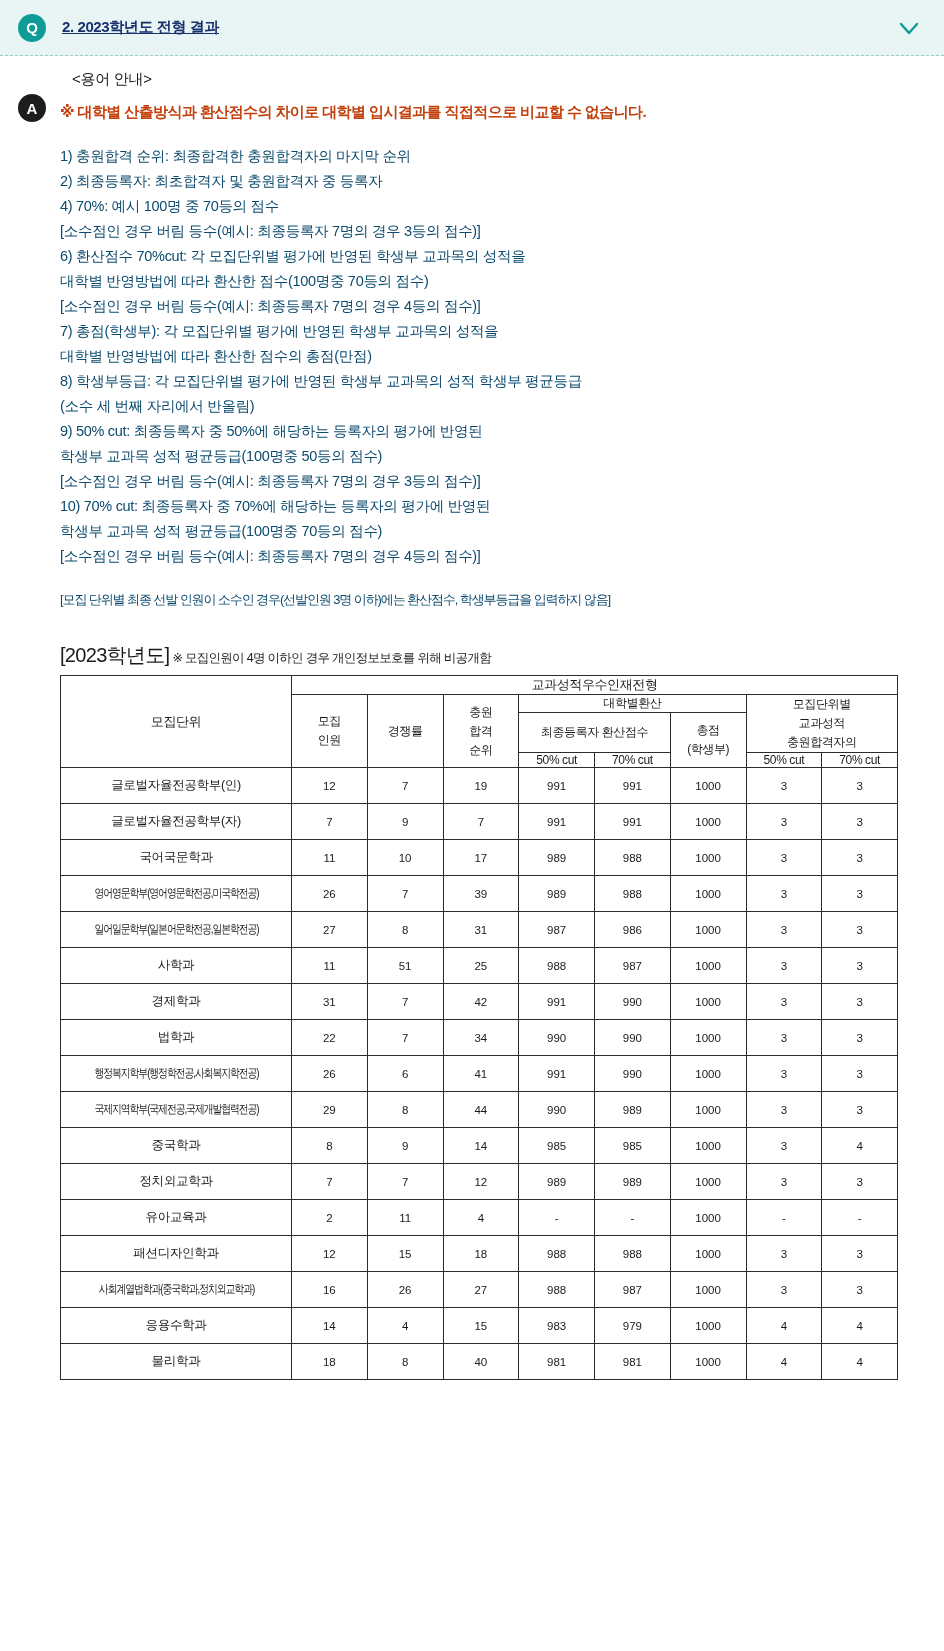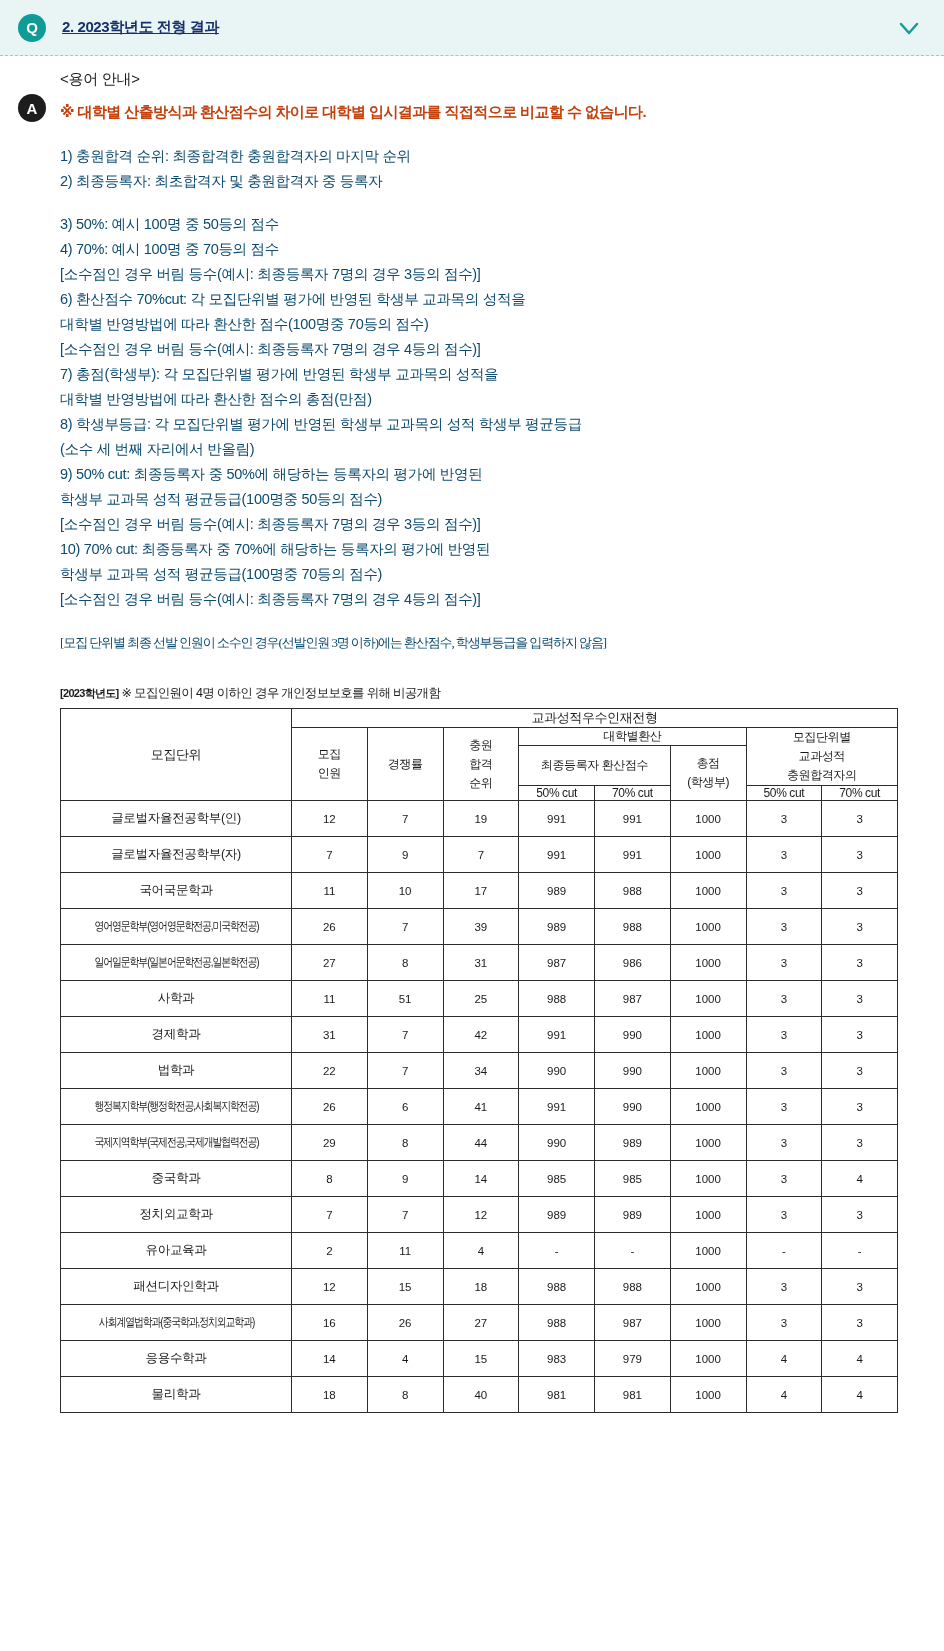--- a/index.html
+++ b/index.html
@@ -57,52 +57,51 @@
     background: #1d1d1d; color: #fff;
     font-size: 15px; font-weight: bold;
     display: flex; align-items: center; justify-content: center;
   }
   .body-inner { margin-left: 42px; }
 
   .term-head {
     font-size: 15px;
     color: #1a1a1a;
     letter-spacing: -0.3px;
-    margin: 0 0 14px 0;
+    margin: 0 0 14px 12px;
   }
   .warn {
     font-size: 15px;
     font-weight: bold;
     color: #c2410c;
     letter-spacing: -0.6px;
     margin: 0 0 22px 0;
   }
   .lines p {
     margin: 0;
     font-size: 14.5px;
     line-height: 25px;
     letter-spacing: -0.3px;
     color: #0c4a6e;
     white-space: nowrap;
   }
   .lines p.gap-before { margin-top: 18px; }
   .lines p.small {
     font-size: 13px;
     letter-spacing: -1.1px;
-    font-family: Liberation Serif, serif;
   }
 
   
   .tbl-caption {
     margin: 30px 0 6px 0;
     font-size: 13.5px;
     letter-spacing: -0.7px;
     color: #1a1a1a;
   }
-  .tbl-caption b { font-weight: bold; font-size: 11px; }
+  .tbl-caption b { font-weight: normal; font-size: 20px; }
   .tbl-caption span { font-size: 12.5px; }
 
   
   table.res {
     border-collapse: collapse;
     width: 838px;
     table-layout: fixed;
     font-size: 12px;
     color: #1a1a1a;
   }
@@ -155,21 +154,20 @@
 <div class="faq-body">
   <div class="a-badge">A</div>
 
   <div class="body-inner">
     <div class="term-head">&lt;용어 안내&gt;</div>
     <div class="warn">※ 대학별 산출방식과 환산점수의 차이로 대학별 입시결과를 직접적으로 비교할 수 없습니다.</div>
 
     <div class="lines">
       <p>1) 충원합격 순위: 최종합격한 충원합격자의 마지막 순위</p>
       <p>2) 최종등록자: 최초합격자 및 충원합격자 중 등록자</p>
-      <p class="gap-before">3) 50%: 예시 100명 중 50등의 점수</p>
       <p>4) 70%: 예시 100명 중 70등의 점수</p>
       <p>[소수점인 경우 버림 등수(예시: 최종등록자 7명의 경우 3등의 점수)]</p>
       <p>6) 환산점수 70%cut: 각 모집단위별 평가에 반영된 학생부 교과목의 성적을</p>
       <p>대학별 반영방법에 따라 환산한 점수(100명중 70등의 점수)</p>
       <p>[소수점인 경우 버림 등수(예시: 최종등록자 7명의 경우 4등의 점수)]</p>
       <p>7) 총점(학생부): 각 모집단위별 평가에 반영된 학생부 교과목의 성적을</p>
       <p>대학별 반영방법에 따라 환산한 점수의 총점(만점)</p>
       <p>8) 학생부등급: 각 모집단위별 평가에 반영된 학생부 교과목의 성적 학생부 평균등급</p>
       <p>(소수 세 번째 자리에서 반올림)</p>
       <p>9) 50% cut: 최종등록자 중 50%에 해당하는 등록자의 평가에 반영된</p>

